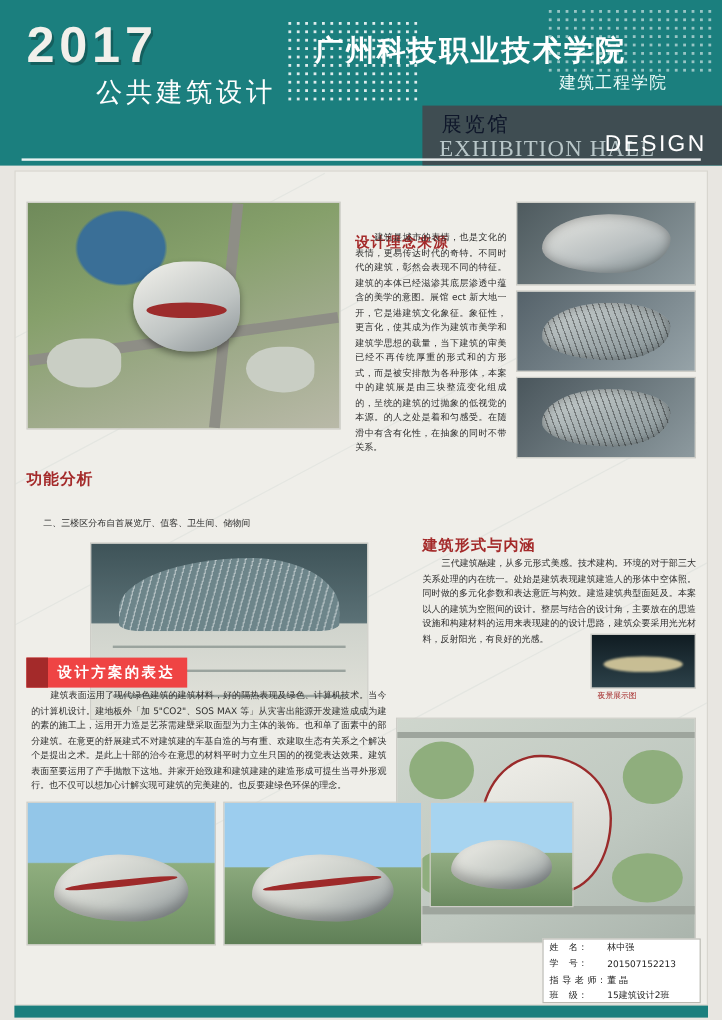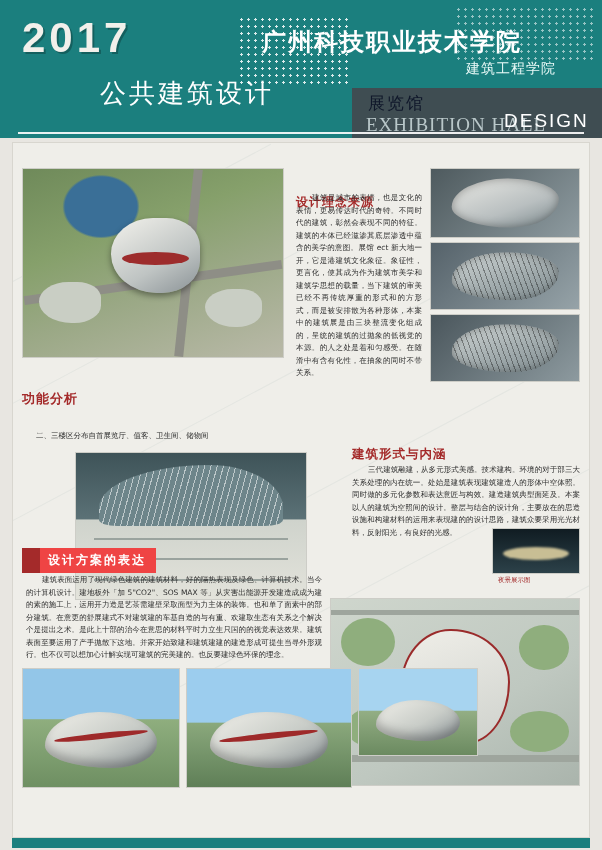--- a/index.html
+++ b/index.html
@@ -16,21 +16,21 @@
   .header { position:absolute; left:0; top:0; width:602px; height:138px; background:#1b7f7e; overflow:hidden; }
   .hdr-dots { position:absolute; left:238px; top:16px; width:110px; height:70px;
     background-image:radial-gradient(#ffffff 1.3px, transparent 1.4px);
     background-size:7px 7px; opacity:.85; }
   .hdr-dots2 { position:absolute; left:455px; top:6px; width:140px; height:56px;
     background-image:radial-gradient(#ffffff 1.3px, transparent 1.4px);
     background-size:7px 7px; opacity:.55; }
   .hdr-year { position:absolute; left:22px; top:14px; font-size:42px; font-weight:bold;
     letter-spacing:4px; color:#f2f0eb; font-family:"Liberation Sans", sans-serif;
     text-shadow:2px 2px 0 rgba(0,0,0,.25); }
-  .hdr-sub { position:absolute; left:100px; top:62px; font-size:26px; letter-spacing:3px; color:#ffffff;margin-top:14px; }
+  .hdr-sub { position:absolute; left:80px; top:62px; font-size:22px; letter-spacing:3px; color:#ffffff; }
   .hdr-cn1 { position:absolute; left:262px; top:26px; font-size:24px; font-weight:bold; letter-spacing:2px; color:#ffffff; }
   .hdr-cn2 { position:absolute; left:466px; top:60px; font-size:14px; letter-spacing:1px; color:#eafaf8; }
   .hdr-band { position:absolute; left:352px; top:88px; width:250px; height:50px; background:#3f4d52; }
   .hdr-band-cn { position:absolute; left:368px; top:92px; font-size:17px; letter-spacing:2px; color:#0f172a; }
   .hdr-band-en { position:absolute; left:366px; top:114px; font-size:19px; letter-spacing:1px; color:#b9c7c9; font-family:"Liberation Serif", serif; }
   .hdr-band-des { position:absolute; left:504px; top:110px; font-size:19px; letter-spacing:2px; color:#ffffff; font-family:"Liberation Sans", sans-serif; }
   .hdr-rule { position:absolute; left:18px; top:132px; width:566px; height:2px; background:#ffffff; opacity:.9; }
 
   
   .body-bg { position:absolute; left:12px; top:142px; width:578px; height:696px; background:#efeee9;
@@ -198,15 +198,33 @@
   <div class="img photo1">
       <div class="blob red"></div>
     </div>
   <div class="img photo2">
       <div class="blob red"></div>
     </div>
   <div class="img photo3">
       <div class="blob"></div>
     </div>
 
+  <div class="infobox">
+    <div class="inforow">
+      <span class="k">姓  名:</span>
+      <span class="v">林中强</span>
+    </div>
+    <div class="inforow">
+      <span class="k">学  号:</span>
+      <span class="v">201507152213</span>
+    </div>
+    <div class="inforow">
+      <span class="k">指导老师:</span>
+      <span class="v">董 晶</span>
+    </div>
+    <div class="inforow">
+      <span class="k">班  级:</span>
+      <span class="v">15建筑设计2班</span>
+    </div>
+  </div>
 
   <div class="footer-bar"></div>
 </div>
 
 </body></html>

